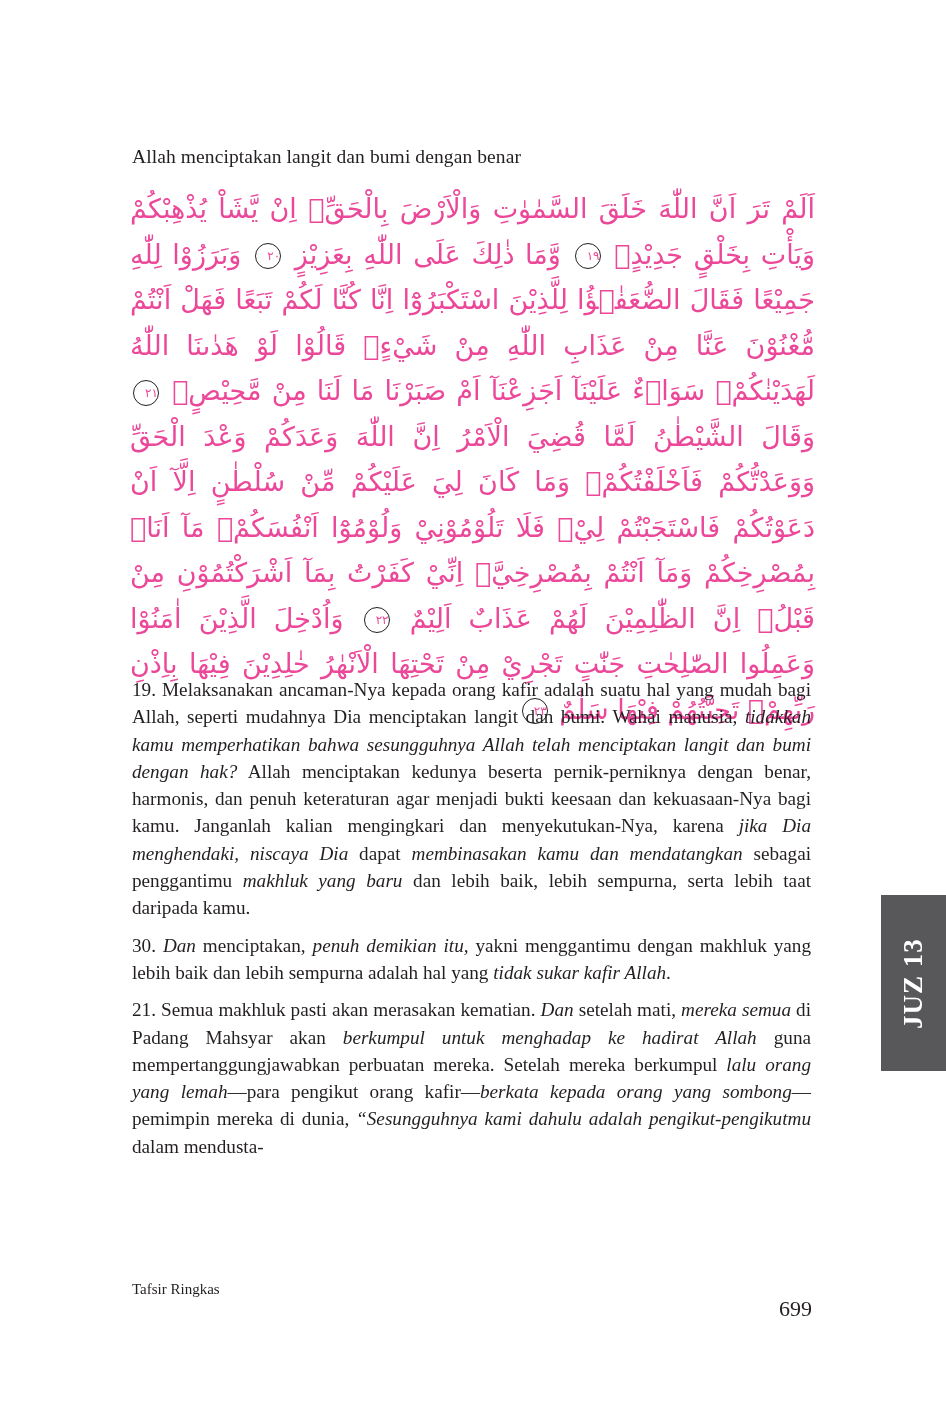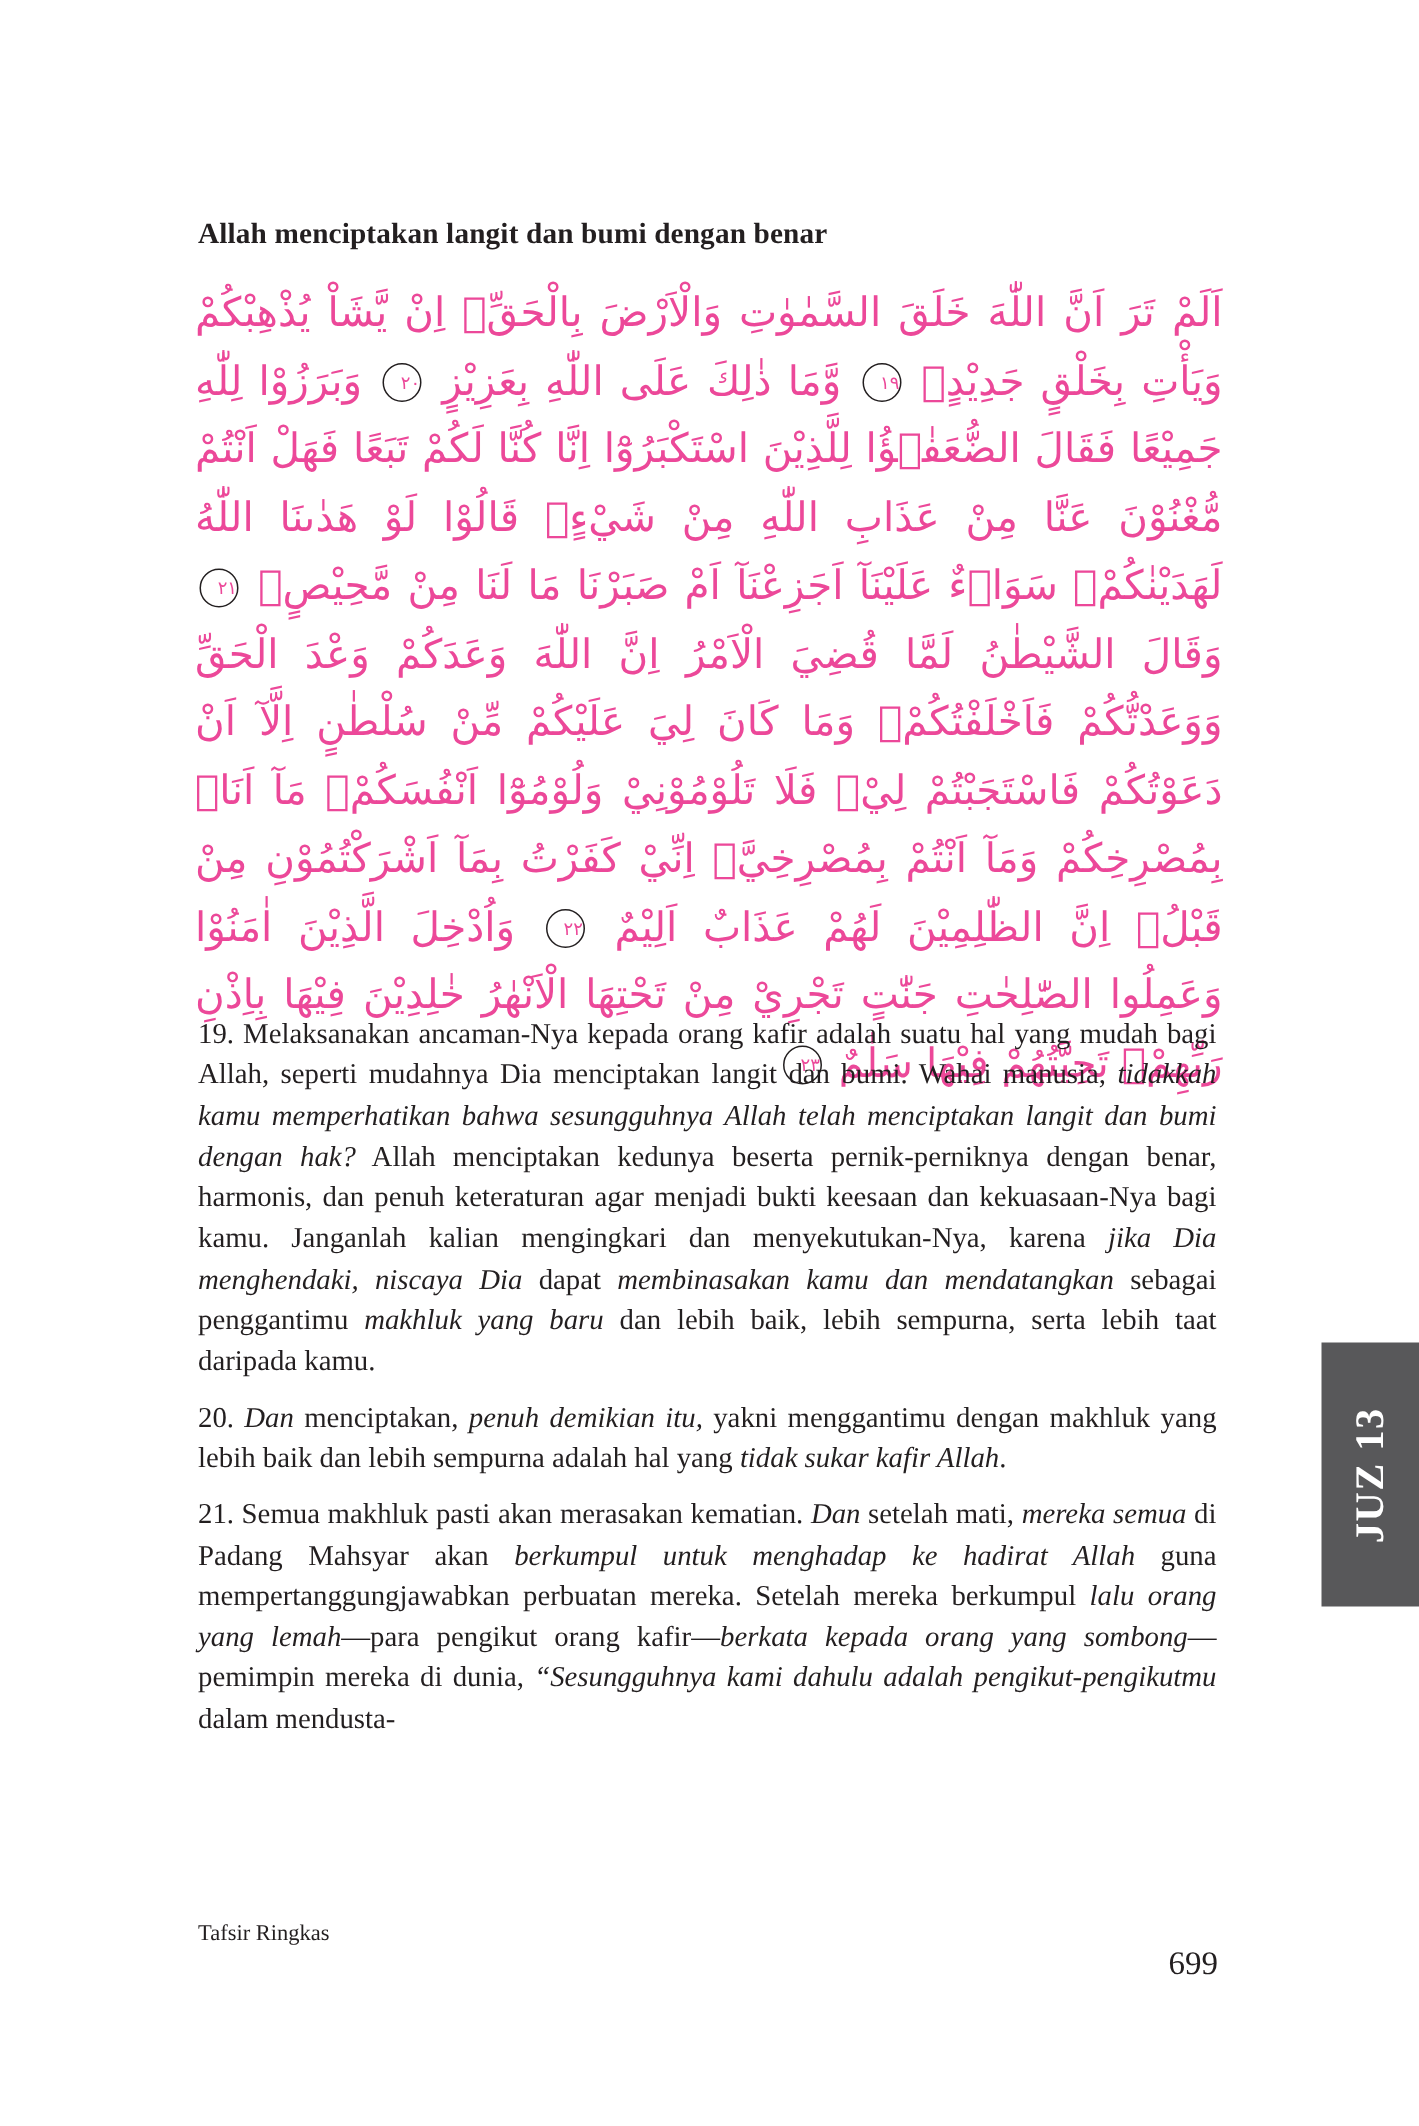--- a/index.html
+++ b/index.html
@@ -1,21 +1,21 @@
 <!DOCTYPE html>
 <html><head>
 <meta charset="utf-8">
 <style>
   html, body { margin: 0; padding: 0; }
   body {
     width: 946px; height: 1417px; background: #ffffff; position: relative; overflow: hidden;
     font-family: "Liberation Serif", "DejaVu Serif", serif; color: #231f20;
   }
   .heading {
-    position: absolute; left: 132px; top: 146px; font-weight: bold; font-size: 19.5px; letter-spacing: 0.1px;
+    position: absolute; left: 132px; top: 146px; font-weight: normal; font-size: 19.5px; letter-spacing: 0.1px;
   }
   .arabic {
     position: absolute; left: 130px; top: 186px; width: 685px;
     direction: rtl; text-align: justify; text-align-last: right;
     font-family: "DejaVu Sans", sans-serif; font-size: 27px; line-height: 45.5px; color: #ec4899;
   }
   .ayah-mark {
     display: inline-block; width: 24px; height: 24px; border: 1.5px solid #231f20; border-radius: 50%;
     font-size: 12px; line-height: 24px; text-align: center; vertical-align: middle; margin: 0 3px;
   }
@@ -51,21 +51,21 @@
   <span class="ayah-mark">٢٢</span>
   <span>وَاُدْخِلَ الَّذِيْنَ اٰمَنُوْا وَعَمِلُوا الصّٰلِحٰتِ جَنّٰتٍ تَجْرِيْ مِنْ تَحْتِهَا الْاَنْهٰرُ خٰلِدِيْنَ فِيْهَا بِاِذْنِ رَبِّهِمْۗ تَحِيَّتُهُمْ فِيْهَا سَلٰمٌ</span>
   <span class="ayah-mark">٢٣</span>
 </div>
 
 <div class="tafsir">
   <p>
     <span>19. Melaksanakan ancaman-Nya kepada orang kafir adalah suatu hal yang mudah bagi Allah, seperti mudahnya Dia menciptakan langit dan bumi. Wahai manusia, </span><i>tidakkah kamu memperhatikan bahwa sesungguhnya Allah telah menciptakan langit dan bumi dengan hak?</i><span> Allah menciptakan kedunya beserta pernik-perniknya dengan benar, harmonis, dan penuh keteraturan agar menjadi bukti keesaan dan kekuasaan-Nya bagi kamu. Janganlah kalian mengingkari dan menyekutukan-Nya, karena </span><i>jika Dia menghendaki, niscaya Dia</i><span> dapat </span><i>membinasakan kamu dan mendatangkan</i><span> sebagai penggantimu </span><i>makhluk yang baru</i><span> dan lebih baik, lebih sempurna, serta lebih taat daripada kamu.</span>
   </p>
   <p>
-    <span>20. </span><i>Dan</i><span> menciptakan, </span><i>penuh demikian itu,</i><span> yakni menggantimu dengan makhluk yang lebih baik dan lebih sempurna adalah hal yang </span><i>tidak sukar kafir Allah</i><span>.</span>
+    <span>30. </span><i>Dan</i><span> menciptakan, </span><i>penuh demikian itu,</i><span> yakni menggantimu dengan makhluk yang lebih baik dan lebih sempurna adalah hal yang </span><i>tidak sukar kafir Allah</i><span>.</span>
   </p>
   <p>
     <span>21. Semua makhluk pasti akan merasakan kematian. </span><i>Dan</i><span> setelah mati, </span><i>mereka semua</i><span> di Padang Mahsyar akan </span><i>berkumpul untuk menghadap ke hadirat Allah</i><span> guna mempertanggungjawabkan perbuatan mereka. Setelah mereka berkumpul </span><i>lalu orang yang lemah</i><span>—para pengikut orang kafir—</span><i>berkata kepada orang yang sombong</i><span>—pemimpin mereka di dunia, </span><i>“Sesungguhnya kami dahulu adalah pengikut-pengikutmu</i><span> dalam mendusta-</span>
   </p>
 </div>
 
 <div class="juz-tab">
   <span>JUZ 13</span>
 </div>
 

